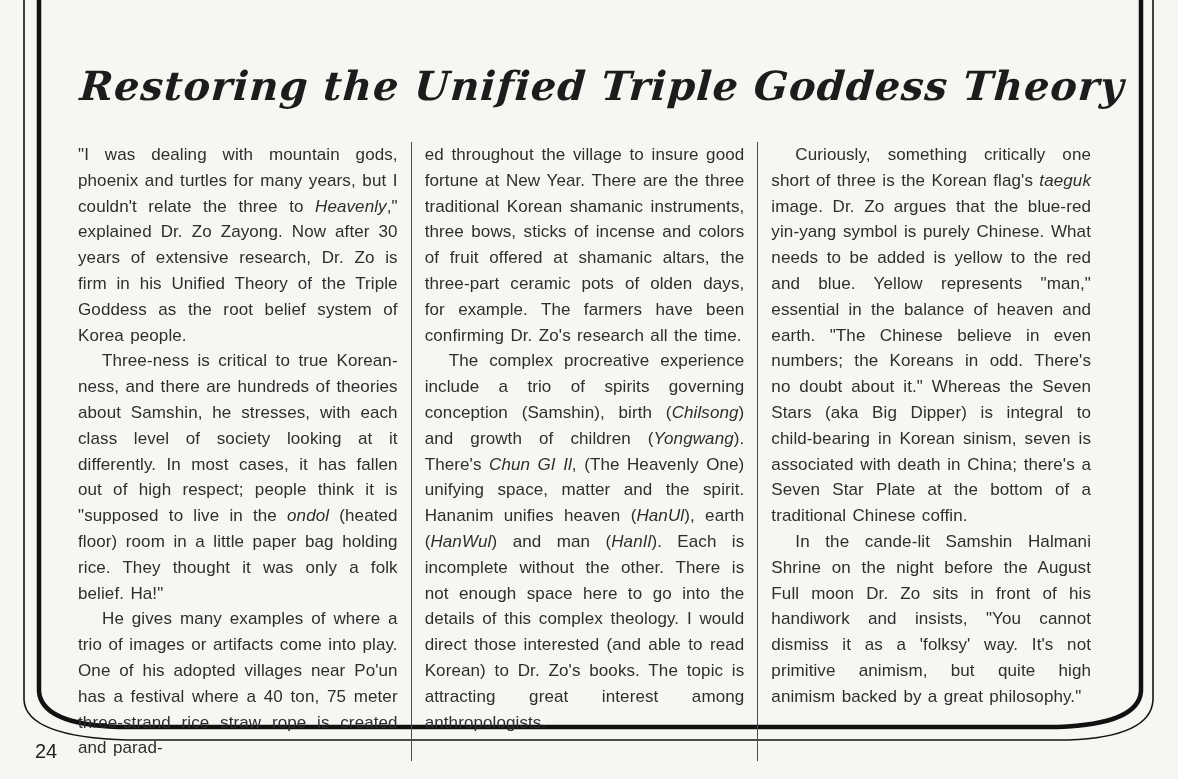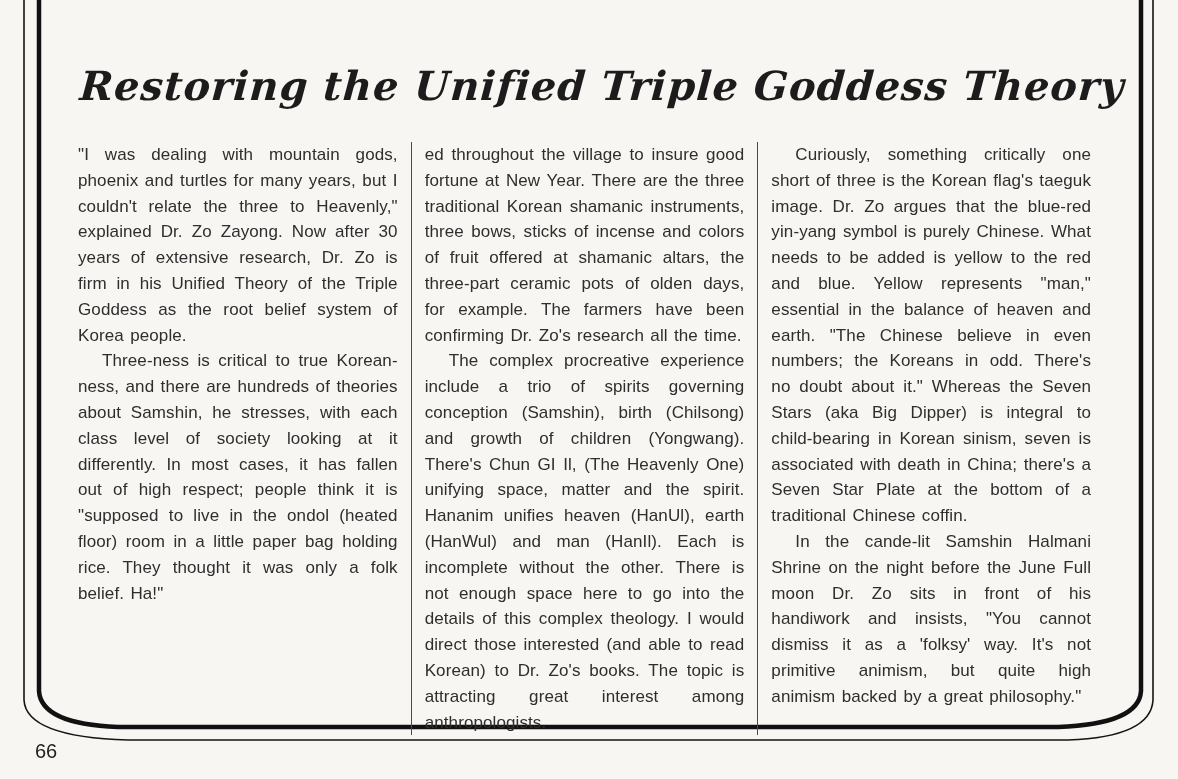--- a/index.html
+++ b/index.html
@@ -60,20 +60,21 @@
     line-height: 25.8px;
     text-align: justify;
     letter-spacing: 0.1px;
     word-spacing: 1.5px;
     color: #2e2e2e;
   }
   .para.indent {
     text-indent: 24px;
   }
   .it {
+    font-style: italic;
   }
   .page-number {
     position: absolute;
     left: 35px;
     top: 740px;
     font-size: 20px;
     color: #222222;
   }
 </style>
 </head>
@@ -87,28 +88,29 @@
 
     <path d="M 39,-6 L 39,691 Q 41,724 118,727 L 1058,727 Q 1139,724 1141,691 L 1141,-6" fill="none" stroke="#111111" stroke-width="4.5"></path>
   </svg>
 
   <h1 class="title">Restoring the Unified Triple Goddess Theory</h1>
 
   <div class="columns" id="columns">
       <div class="column">
         <p class="para"><span>"I was dealing with mountain gods, phoenix and turtles for many years, but I couldn't relate the three to </span><span class="it">Heavenly</span><span>," explained Dr. Zo Zayong.  Now after 30 years of extensive research, Dr. Zo is firm in his Unified Theory of the Triple Goddess as the root belief system of Korea people.</span></p>
         <p class="para indent"><span>Three-ness is critical to true Korean-ness, and there are hundreds of theories about Samshin,  he stresses, with each class level of society looking at it differently. In most cases, it has fallen out of high respect; people think it is "supposed to live in the </span><span class="it">ondol</span><span> (heated floor) room in a little paper bag holding rice. They thought it was only a folk belief. Ha!"</span></p>
+        <p class="para indent"><span>He gives many examples of where a trio of images or artifacts come into play. One of his adopted villages near Po'un has a festival where a 40 ton, 75 meter three-strand rice straw rope is created and parad-</span></p>
       </div>
       <div class="col-rule"></div>
       <div class="column">
         <p class="para"><span>ed throughout the village to insure good fortune at New Year. There are the three traditional Korean shamanic instruments, three bows, sticks of incense and colors of fruit offered at shamanic altars, the three-part ceramic pots of olden days, for example. The farmers have been confirming Dr. Zo's research all the time.</span></p>
         <p class="para indent"><span>The complex procreative experience include a trio of spirits governing conception (Samshin), birth (</span><span class="it">Chilsong</span><span>) and growth of children (</span><span class="it">Yongwang</span><span>). There's </span><span class="it">Chun GI Il</span><span>, (The Heavenly One) unifying space, matter and the spirit. Hananim unifies heaven (</span><span class="it">HanUl</span><span>), earth (</span><span class="it">HanWul</span><span>)  and man (</span><span class="it">HanIl</span><span>). Each is incomplete without the other. There is not enough space here to go into the details of this complex theology. I would direct those interested (and able to read Korean) to Dr. Zo's books. The topic is attracting great interest among anthropologists.</span></p>
       </div>
       <div class="col-rule"></div>
       <div class="column">
         <p class="para indent"><span>Curiously, something critically one short of three is the Korean flag's </span><span class="it">taeguk</span><span> image. Dr. Zo argues that the blue-red yin-yang symbol is purely Chinese. What needs to be added is yellow to the red and blue. Yellow represents "man," essential in the balance of heaven and earth.  "The Chinese believe in even numbers; the Koreans in odd. There's no doubt about it." Whereas the Seven Stars (aka Big Dipper) is integral to child-bearing in Korean sinism, seven is associated with death in China; there's a Seven Star Plate at the bottom of a traditional Chinese coffin.</span></p>
-        <p class="para indent"><span>In the cande-lit Samshin Halmani Shrine on the night before the June Full moon Dr. Zo sits in front of his handiwork and insists, "You cannot dismiss it as a 'folksy' way. It's not primitive animism, but quite high animism backed by a great philosophy."</span></p>
+        <p class="para indent"><span>In the cande-lit Samshin Halmani Shrine on the night before the August Full moon Dr. Zo sits in front of his handiwork and insists, "You cannot dismiss it as a 'folksy' way. It's not primitive animism, but quite high animism backed by a great philosophy."</span></p>
       </div>
     </div>
 
-  <div class="page-number">66</div>
+  <div class="page-number">24</div>
 
 </div>
 
 </body></html>

